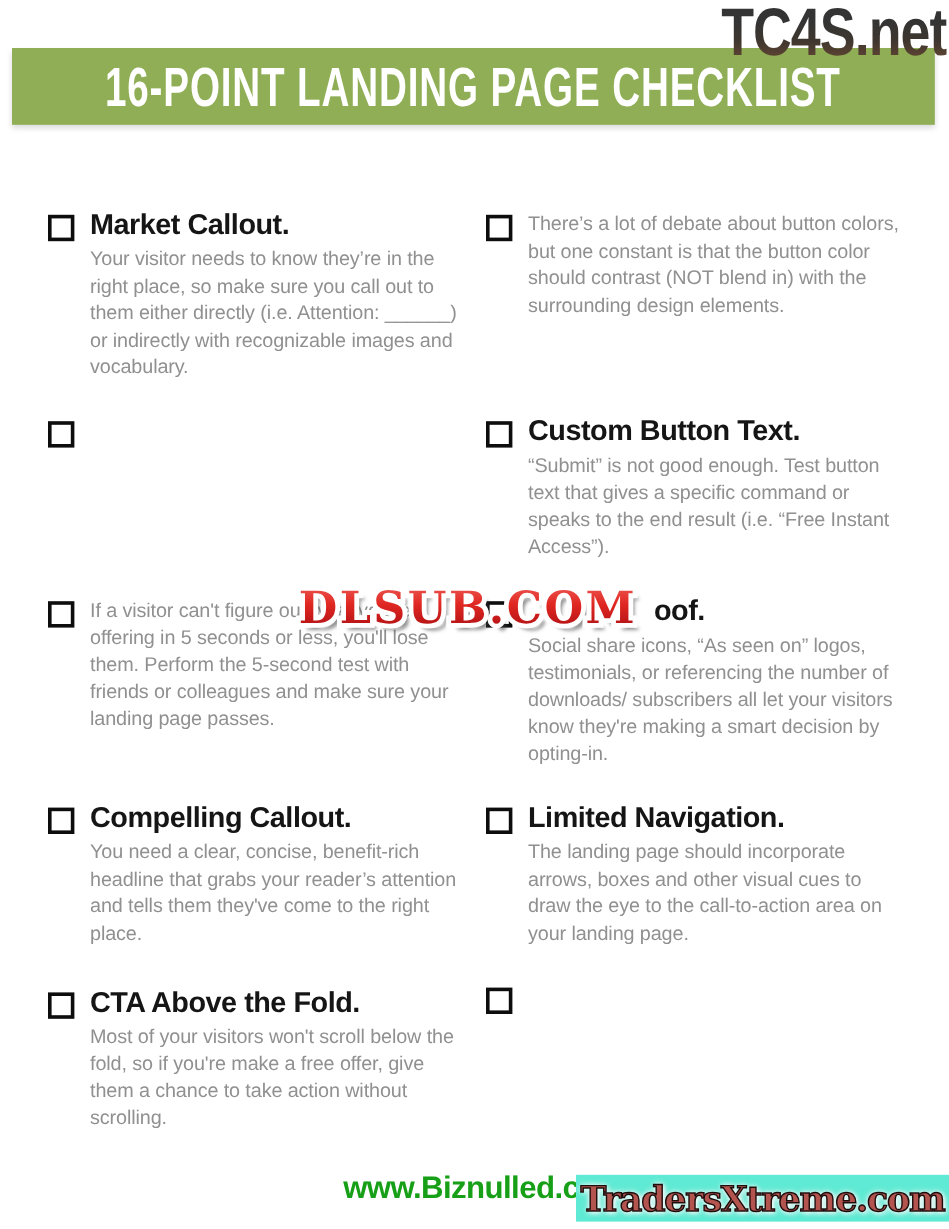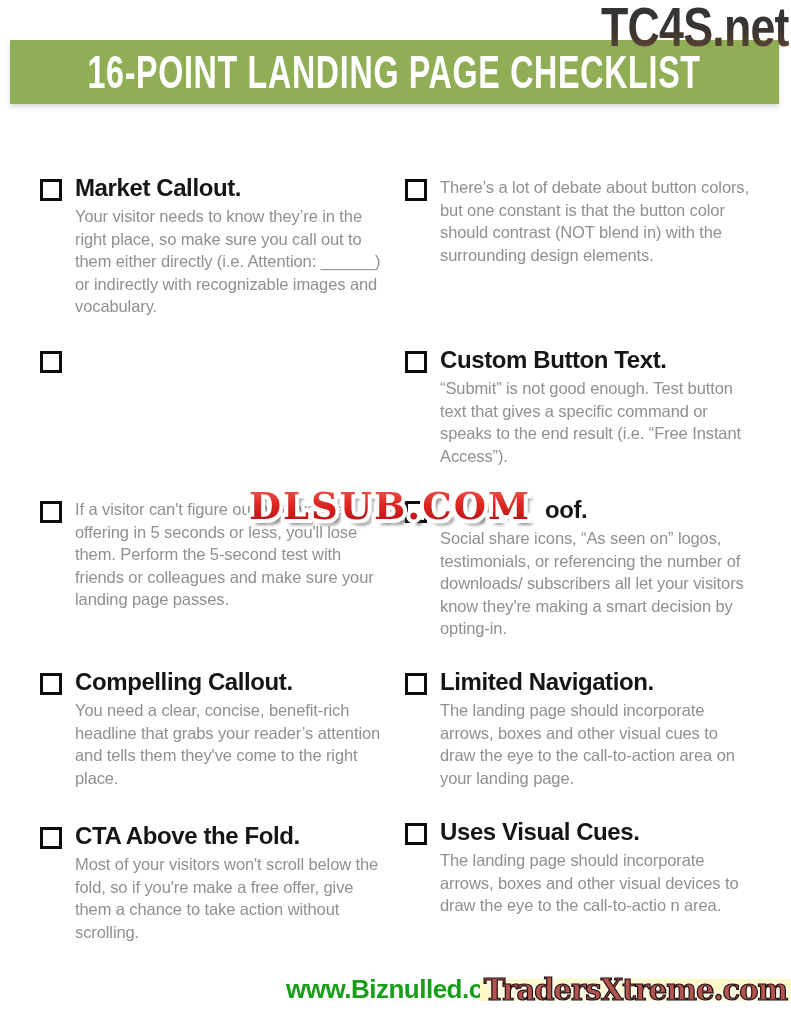--- a/index.html
+++ b/index.html
@@ -65,22 +65,22 @@
     -webkit-background-clip:text;background-clip:text;color:transparent;
   }
 
   
   .biznulled{
     position:absolute;left:286px;top:974px;z-index:5;
     font-size:26px;font-weight:bold;color:#17a017;white-space:nowrap;
     letter-spacing:-0.5px;text-shadow:0 0 2px rgba(255,255,255,0.8);
   }
   .traders-bar{
-    position:absolute;left:480px;top:979px;width:311px;height:22px;
-    background:#fef9c3;z-index:10;display:flex;align-items:center;justify-content:center;
+    position:absolute;left:480px;top:979px;width:311px;height:39px;
+    background:#5eead4;z-index:10;display:flex;align-items:center;justify-content:center;
     overflow:visible;
   }
   .traders-text{
     font-family:"DejaVu Serif",serif;font-weight:bold;font-size:29px;
     color:#b4544e;white-space:nowrap;letter-spacing:-1px;
     -webkit-text-stroke:1.2px #1d0e0e;
     text-shadow:0 0 4px #ffffff,0 0 6px #f0f0f0,2px 2px 4px rgba(255,255,255,0.85);
   }
 </style>
 </head>
@@ -145,24 +145,20 @@
 </div>
 <div class="item" id="item-r4">
   <span class="cbox"></span>
   <div class="content">
     <h3>Limited Navigation.</h3>
     <p>The landing page should incorporate arrows, boxes and other visual cues to draw the eye to the call-to-action area on your landing page.</p>
   </div>
 </div>
 <div class="item" id="item-r5">
   <span class="cbox"></span>
-  <div class="content">
-    <h3>Uses Visual Cues.</h3>
-    <p>The landing page should incorporate arrows, boxes and other visual devices to draw the eye to the call-to-actio n area.</p>
-  </div>
 </div>
 
 <div class="dlsub">
   <span class="under">DLSUB.COM</span>
   <span class="over">DLSUB.COM</span>
 </div>
 
 <div class="biznulled">www.Biznulled.com</div>
 <div class="traders-bar">
   <span class="traders-text">TradersXtreme.com</span>

